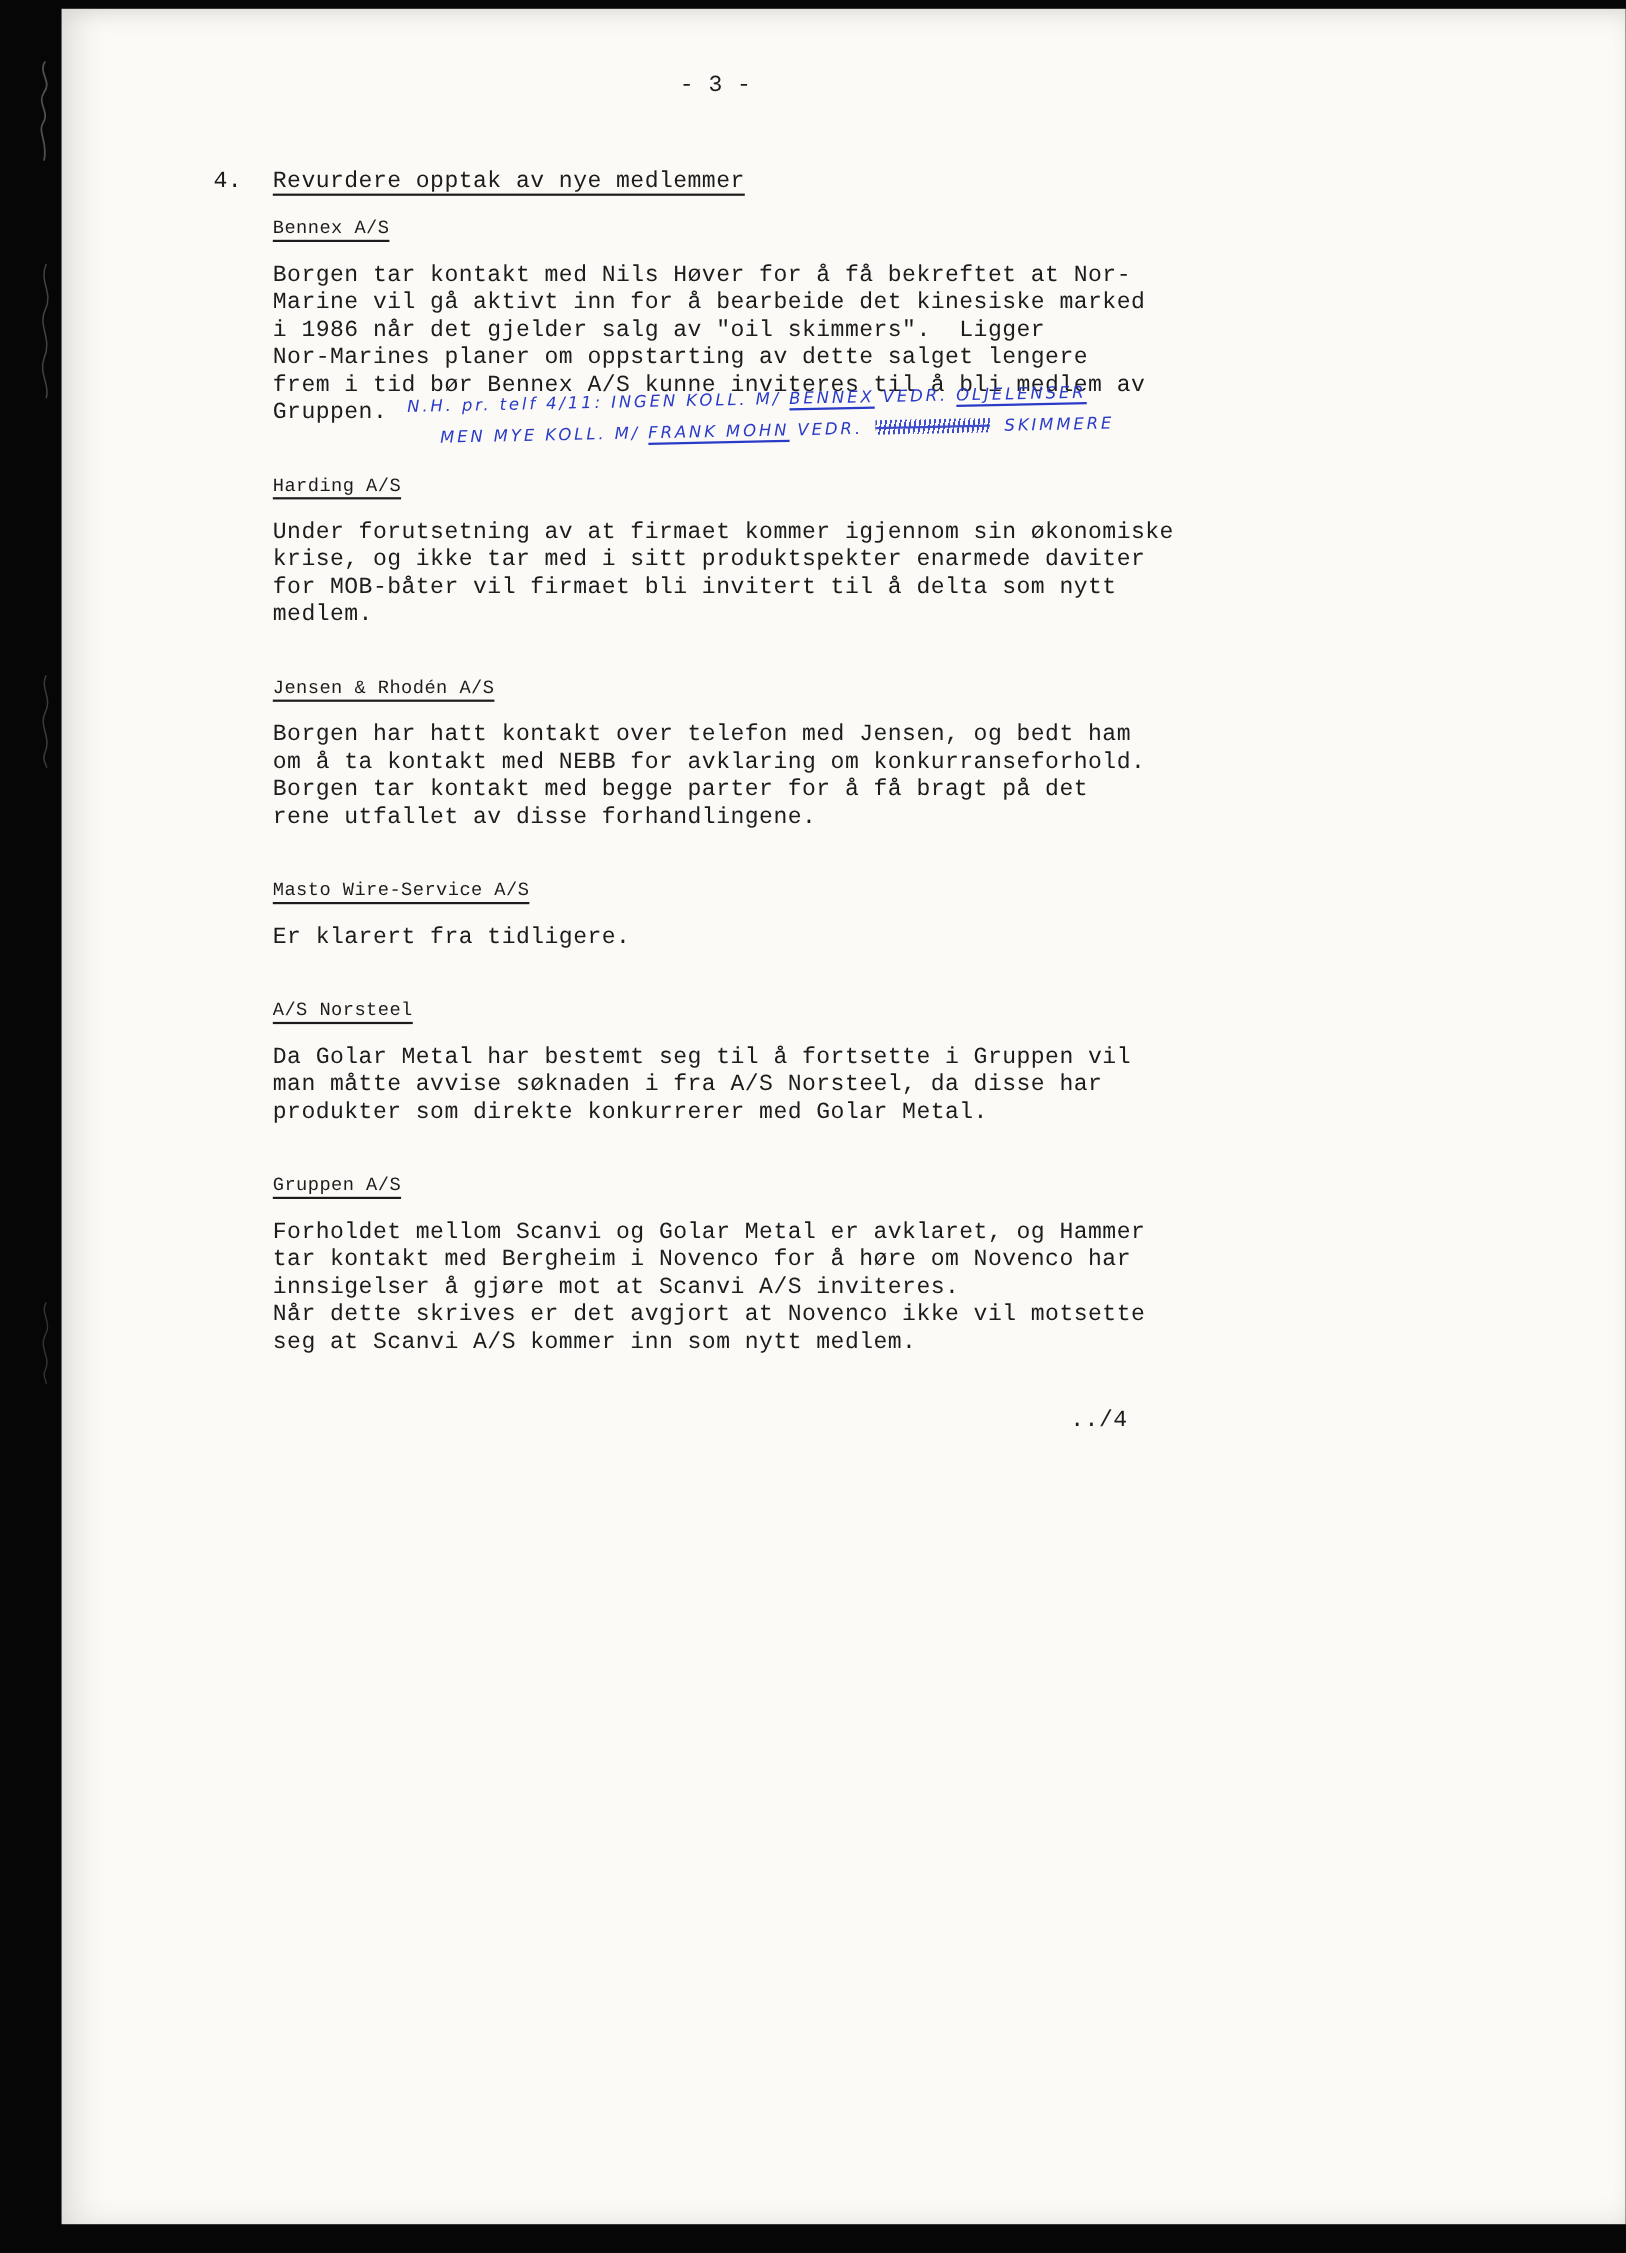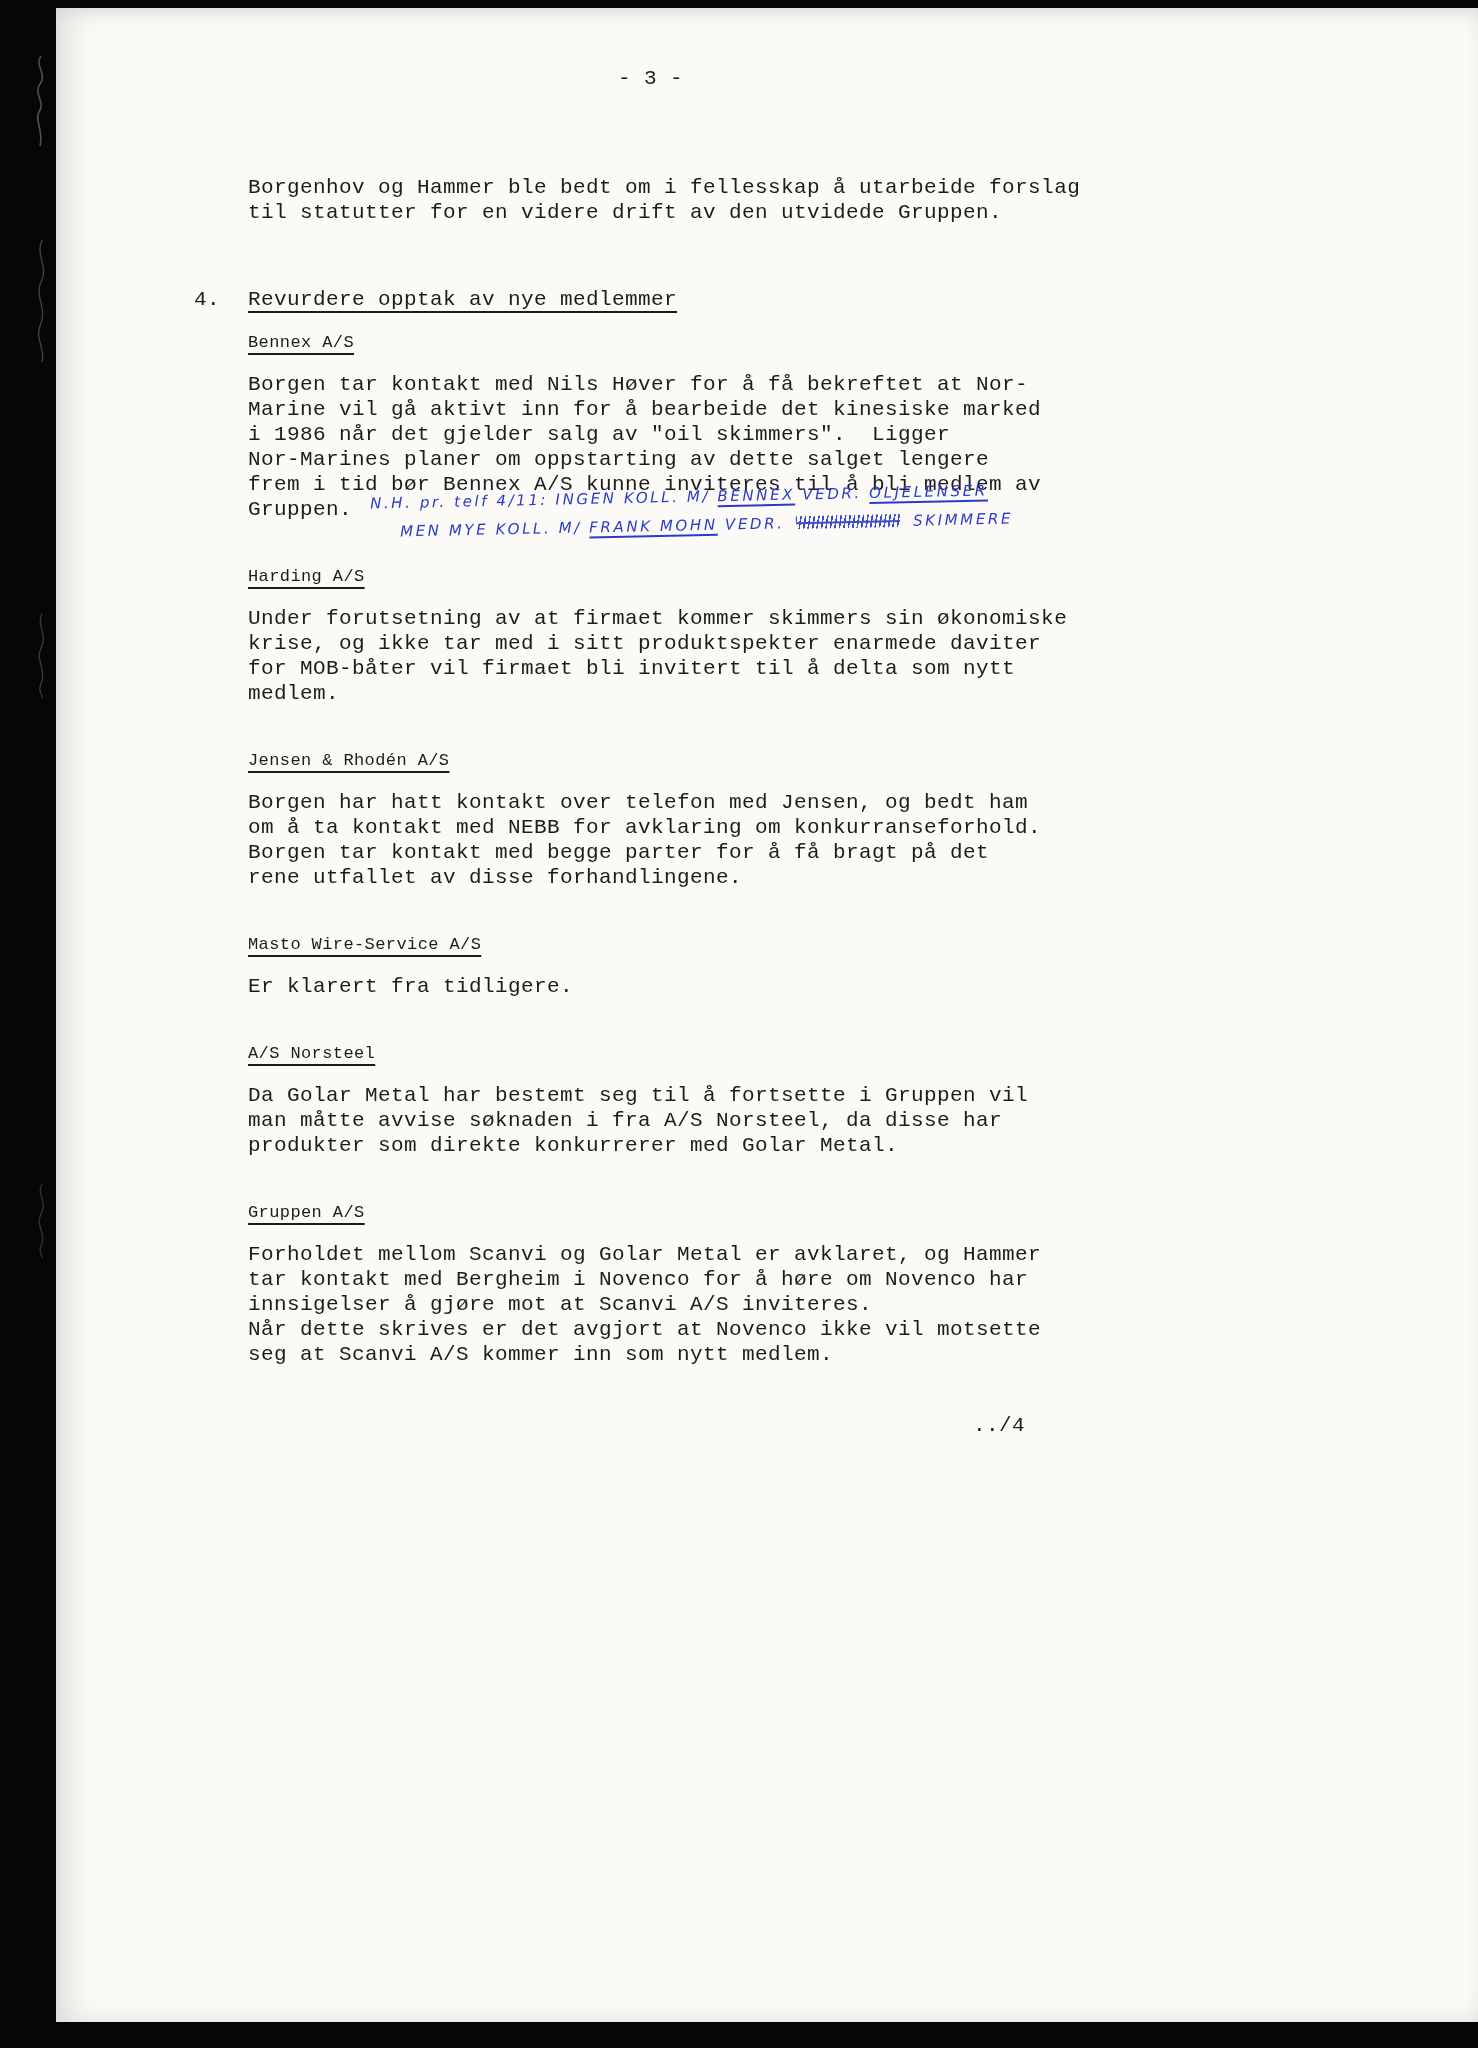--- a/index.html
+++ b/index.html
@@ -117,41 +117,39 @@
   </svg>
   <svg class="edge-mark" style="left:30px; top:1180px;" width="24" height="80" viewBox="0 0 24 80">
     <path d="M12 4 C 6 14, 18 22, 11 34 C 5 46, 17 54, 11 66 C 8 72, 13 76, 12 78" fill="none" stroke="#8a8a8a" stroke-width="1.3" opacity="0.35"></path>
   </svg>
 
   <div class="paper">
     <div class="doc">
 
       <div class="pageno">- 3 -</div>
 
-      <p class="para intro-block"><span class="body-text">Borgenhov og Hammer ble bedt om i fellesskap å utarbeide forslag
-til statutter for en videre drift av den utvidede Gruppen.</span></p>
 
       <div class="sec-row">
         <span class="sec-num">4.</span>
         <span class="u">Revurdere opptak av nye medlemmer</span>
       </div>
 
       <section class="subsection first">
         <h3 class="subhead u">Bennex A/S</h3>
         <p class="para"><span class="body-text">Borgen tar kontakt med Nils Høver for å få bekreftet at Nor-
 Marine vil gå aktivt inn for å bearbeide det kinesiske marked
 i 1986 når det gjelder salg av "oil skimmers".  Ligger
 Nor-Marines planer om oppstarting av dette salget lengere
 frem i tid bør Bennex A/S kunne inviteres til å bli medlem av
 Gruppen.</span><span class="hw hw-line1"><span>N.H. pr. telf 4/11: INGEN KOLL. M/ </span><span class="hw-u">BENNEX</span><span> VEDR. </span><span class="hw-u">OLJELENSER</span></span><span class="hw hw-line2"><span>MEN MYE KOLL. M/ </span><span class="hw-u">FRANK MOHN</span><span> VEDR. </span><span class="scribbled"></span><span> SKIMMERE</span></span></p>
       </section>
 
       <section class="subsection">
         <h3 class="subhead u">Harding A/S</h3>
-        <p class="para"><span class="body-text">Under forutsetning av at firmaet kommer skimmers sin økonomiske
+        <p class="para"><span class="body-text">Under forutsetning av at firmaet kommer igjennom sin økonomiske
 krise, og ikke tar med i sitt produktspekter enarmede daviter
 for MOB-båter vil firmaet bli invitert til å delta som nytt
 medlem.</span></p>
       </section>
 
       <section class="subsection">
         <h3 class="subhead u">Jensen &amp; Rhodén A/S</h3>
         <p class="para"><span class="body-text">Borgen har hatt kontakt over telefon med Jensen, og bedt ham
 om å ta kontakt med NEBB for avklaring om konkurranseforhold.
 Borgen tar kontakt med begge parter for å få bragt på det

